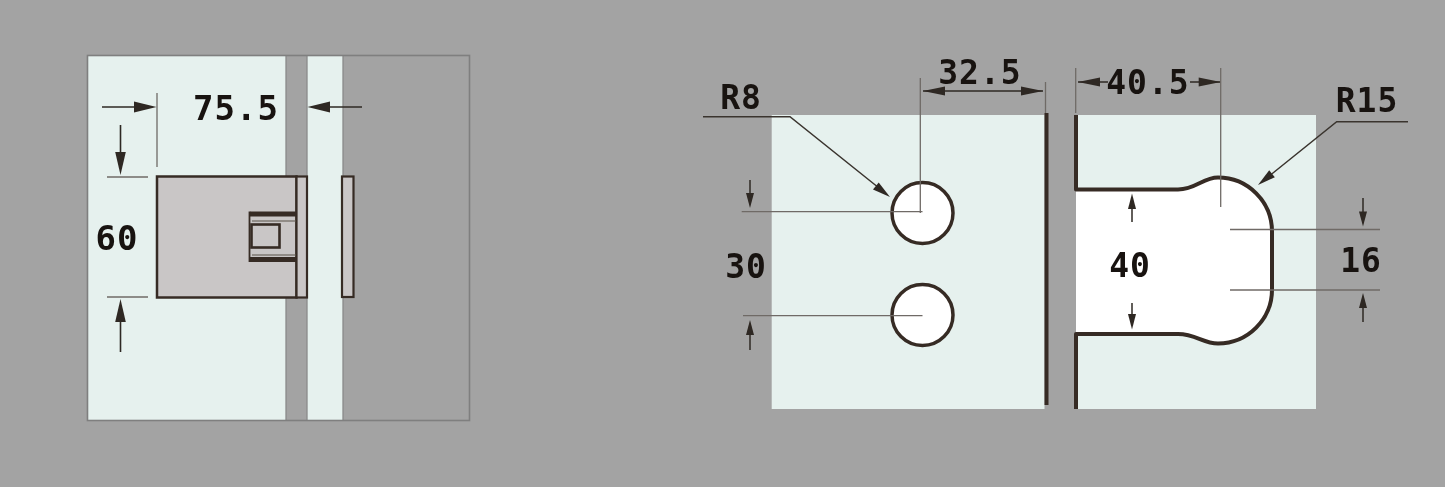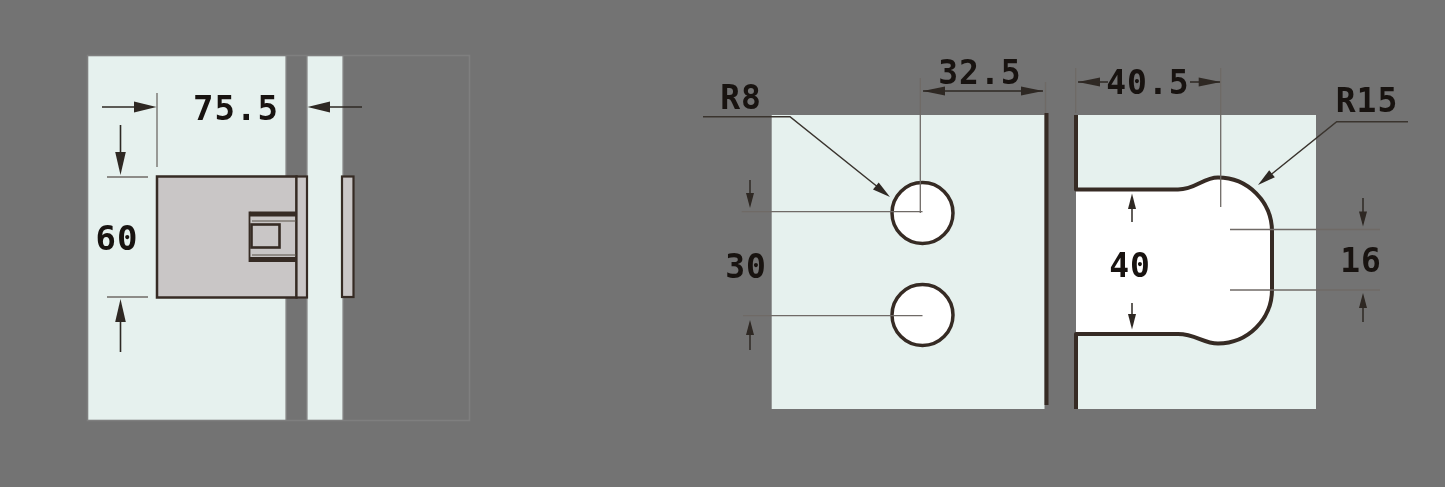--- a/index.html
+++ b/index.html
@@ -1,16 +1,16 @@
 <!DOCTYPE html>
 <html><head>
 <meta charset="utf-8">
 <style>
   html,body{margin:0;padding:0;background:#ffffff;}
-  .stage{position:relative;width:1445px;height:487px;background:#737373;overflow:hidden;}
+  .stage{position:relative;width:1445px;height:487px;background:#a3a3a3;overflow:hidden;}
   svg{position:absolute;left:0;top:0;}
   text{font-family:"DejaVu Sans Mono","Liberation Mono",monospace;font-weight:bold;fill:#181310;}
   .dimtxt-l{font-size:34px;letter-spacing:1px;}
   .dimtxt-r{font-size:33px;letter-spacing:1px;}
 </style>
 </head>
 <body>
 
 <div class="stage">
 <svg width="1445" height="487" viewBox="0 0 1445 487">

